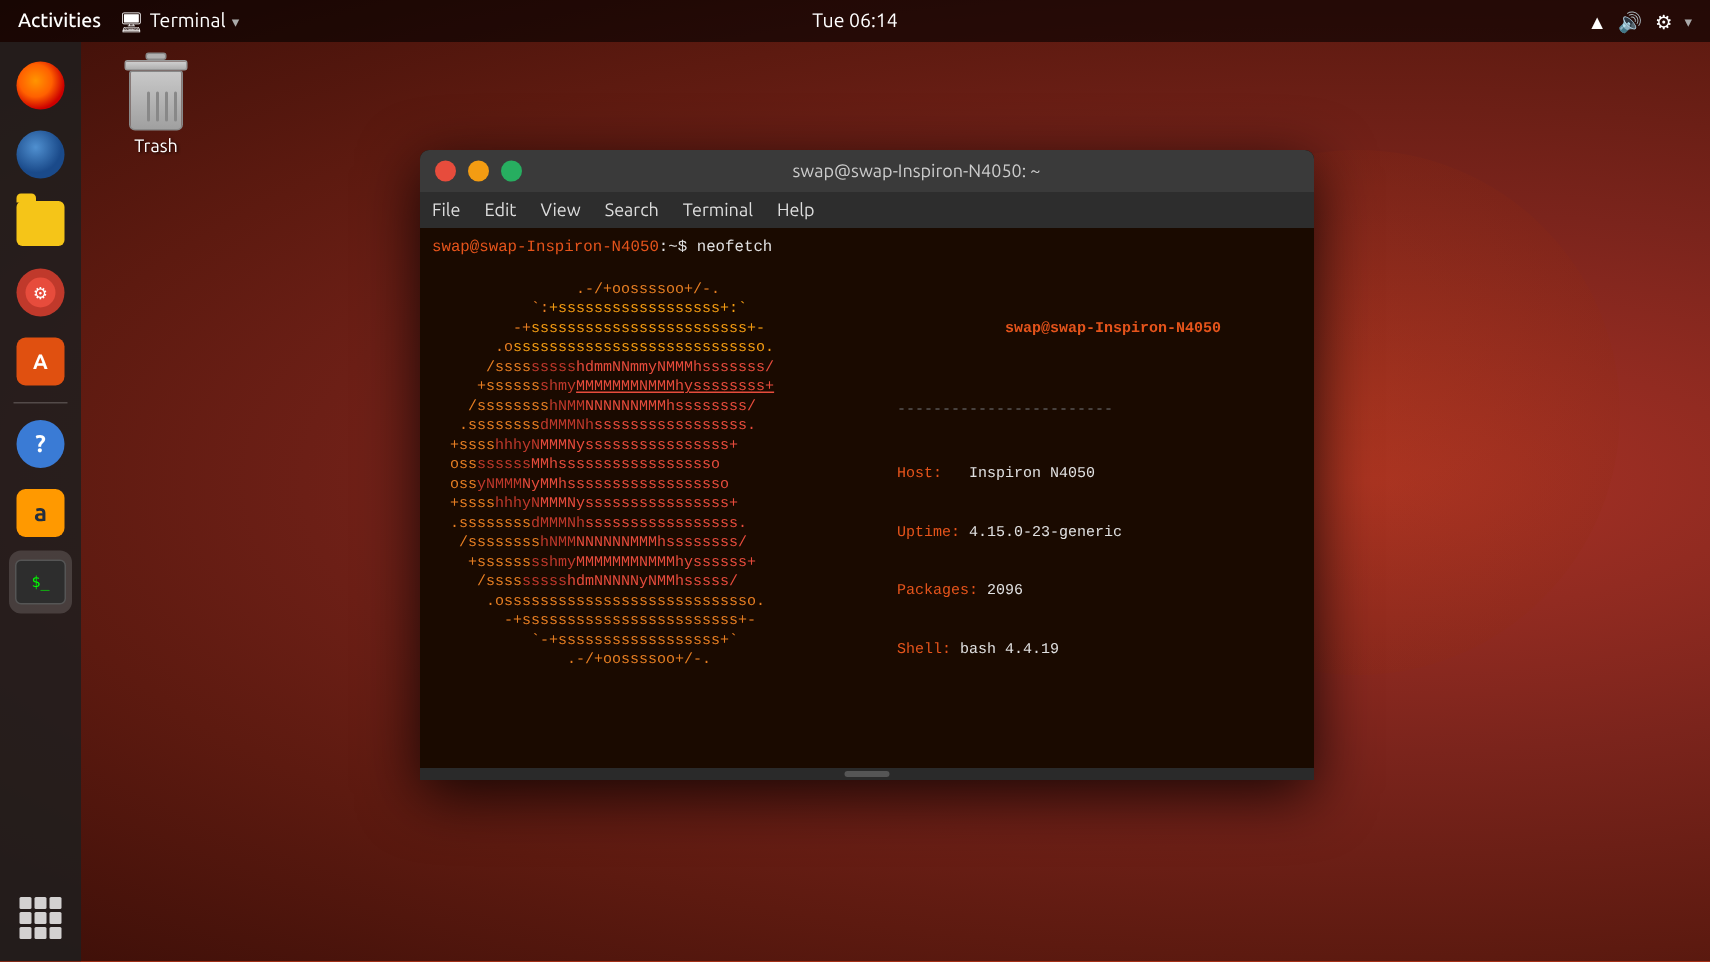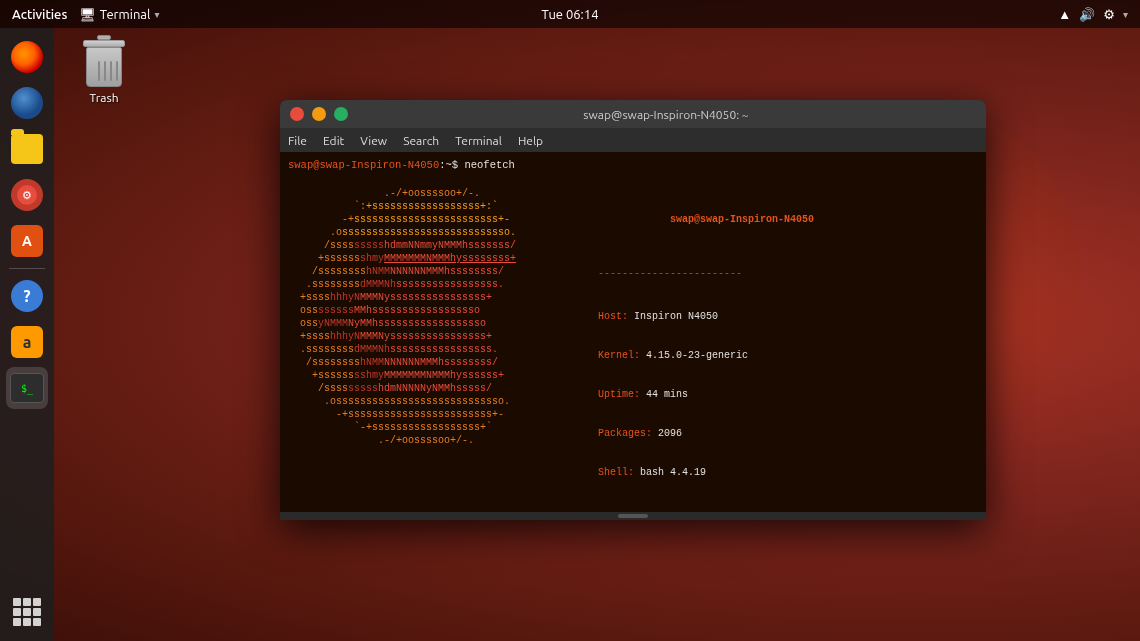--- a/index.html
+++ b/index.html
@@ -253,21 +253,21 @@
       font-size: 12px;
       margin-top: 4px;
       text-shadow: 1px 1px 2px rgba(0,0,0,0.8);
     }
 
     
     .terminal-window {
       position: absolute;
       top: 100px;
       left: 280px;
-      width: 706px;
+      width: 596px;
       height: 420px;
       background: #1a0a00;
       border-radius: 6px;
       box-shadow: 0 10px 40px rgba(0,0,0,0.8);
       display: flex;
       flex-direction: column;
       z-index: 200;
     }
     .terminal-titlebar {
       height: 28px;
@@ -504,23 +504,22 @@
       <span style="color:#e67e22;">.ossssssssssssssssssssssssssso.</span>
         <span style="color:#e67e22;">-+ssssssssssssssssssssssss+-</span>
            <span style="color:#e67e22;">`-+ssssssssssssssssss+`</span>
                <span style="color:#e67e22;">.-/+oossssoo+/-.</span></span>
         </div>
         <div class="neofetch-info">
           <div style="margin-bottom:2px;">
             <span style="color:#e5541b;font-weight:bold;">swap@swap-Inspiron-N4050</span>
           </div>
           <div style="color:#666;margin-bottom:4px;">------------------------</div>
-          <div><span style="color:#e5541b;">Host:</span><span style="color:#e0e0e0;"> Inspiron N4050</span></div>
-          <div><span style="color:#e5541b;">Kernel:</span><span style="color:#e0e0e0;"> 4.15.0-23-generic</span></div>
-          <div><span style="color:#e5541b;">Uptime:</span><span style="color:#e0e0e0;"> 44 mins</span></div>
+          <div><span style="color:#e5541b;">Host:</span><span style="color:#e0e0e0;margin-left:12px;"> Inspiron N4050</span></div>
+          <div><span style="color:#e5541b;">Uptime:</span><span style="color:#e0e0e0;"> 4.15.0-23-generic</span></div>
           <div><span style="color:#e5541b;">Packages:</span><span style="color:#e0e0e0;"> 2096</span></div>
           <div><span style="color:#e5541b;">Shell:</span><span style="color:#e0e0e0;"> bash 4.4.19</span></div>
           
           
           
           
           
           
           
           

